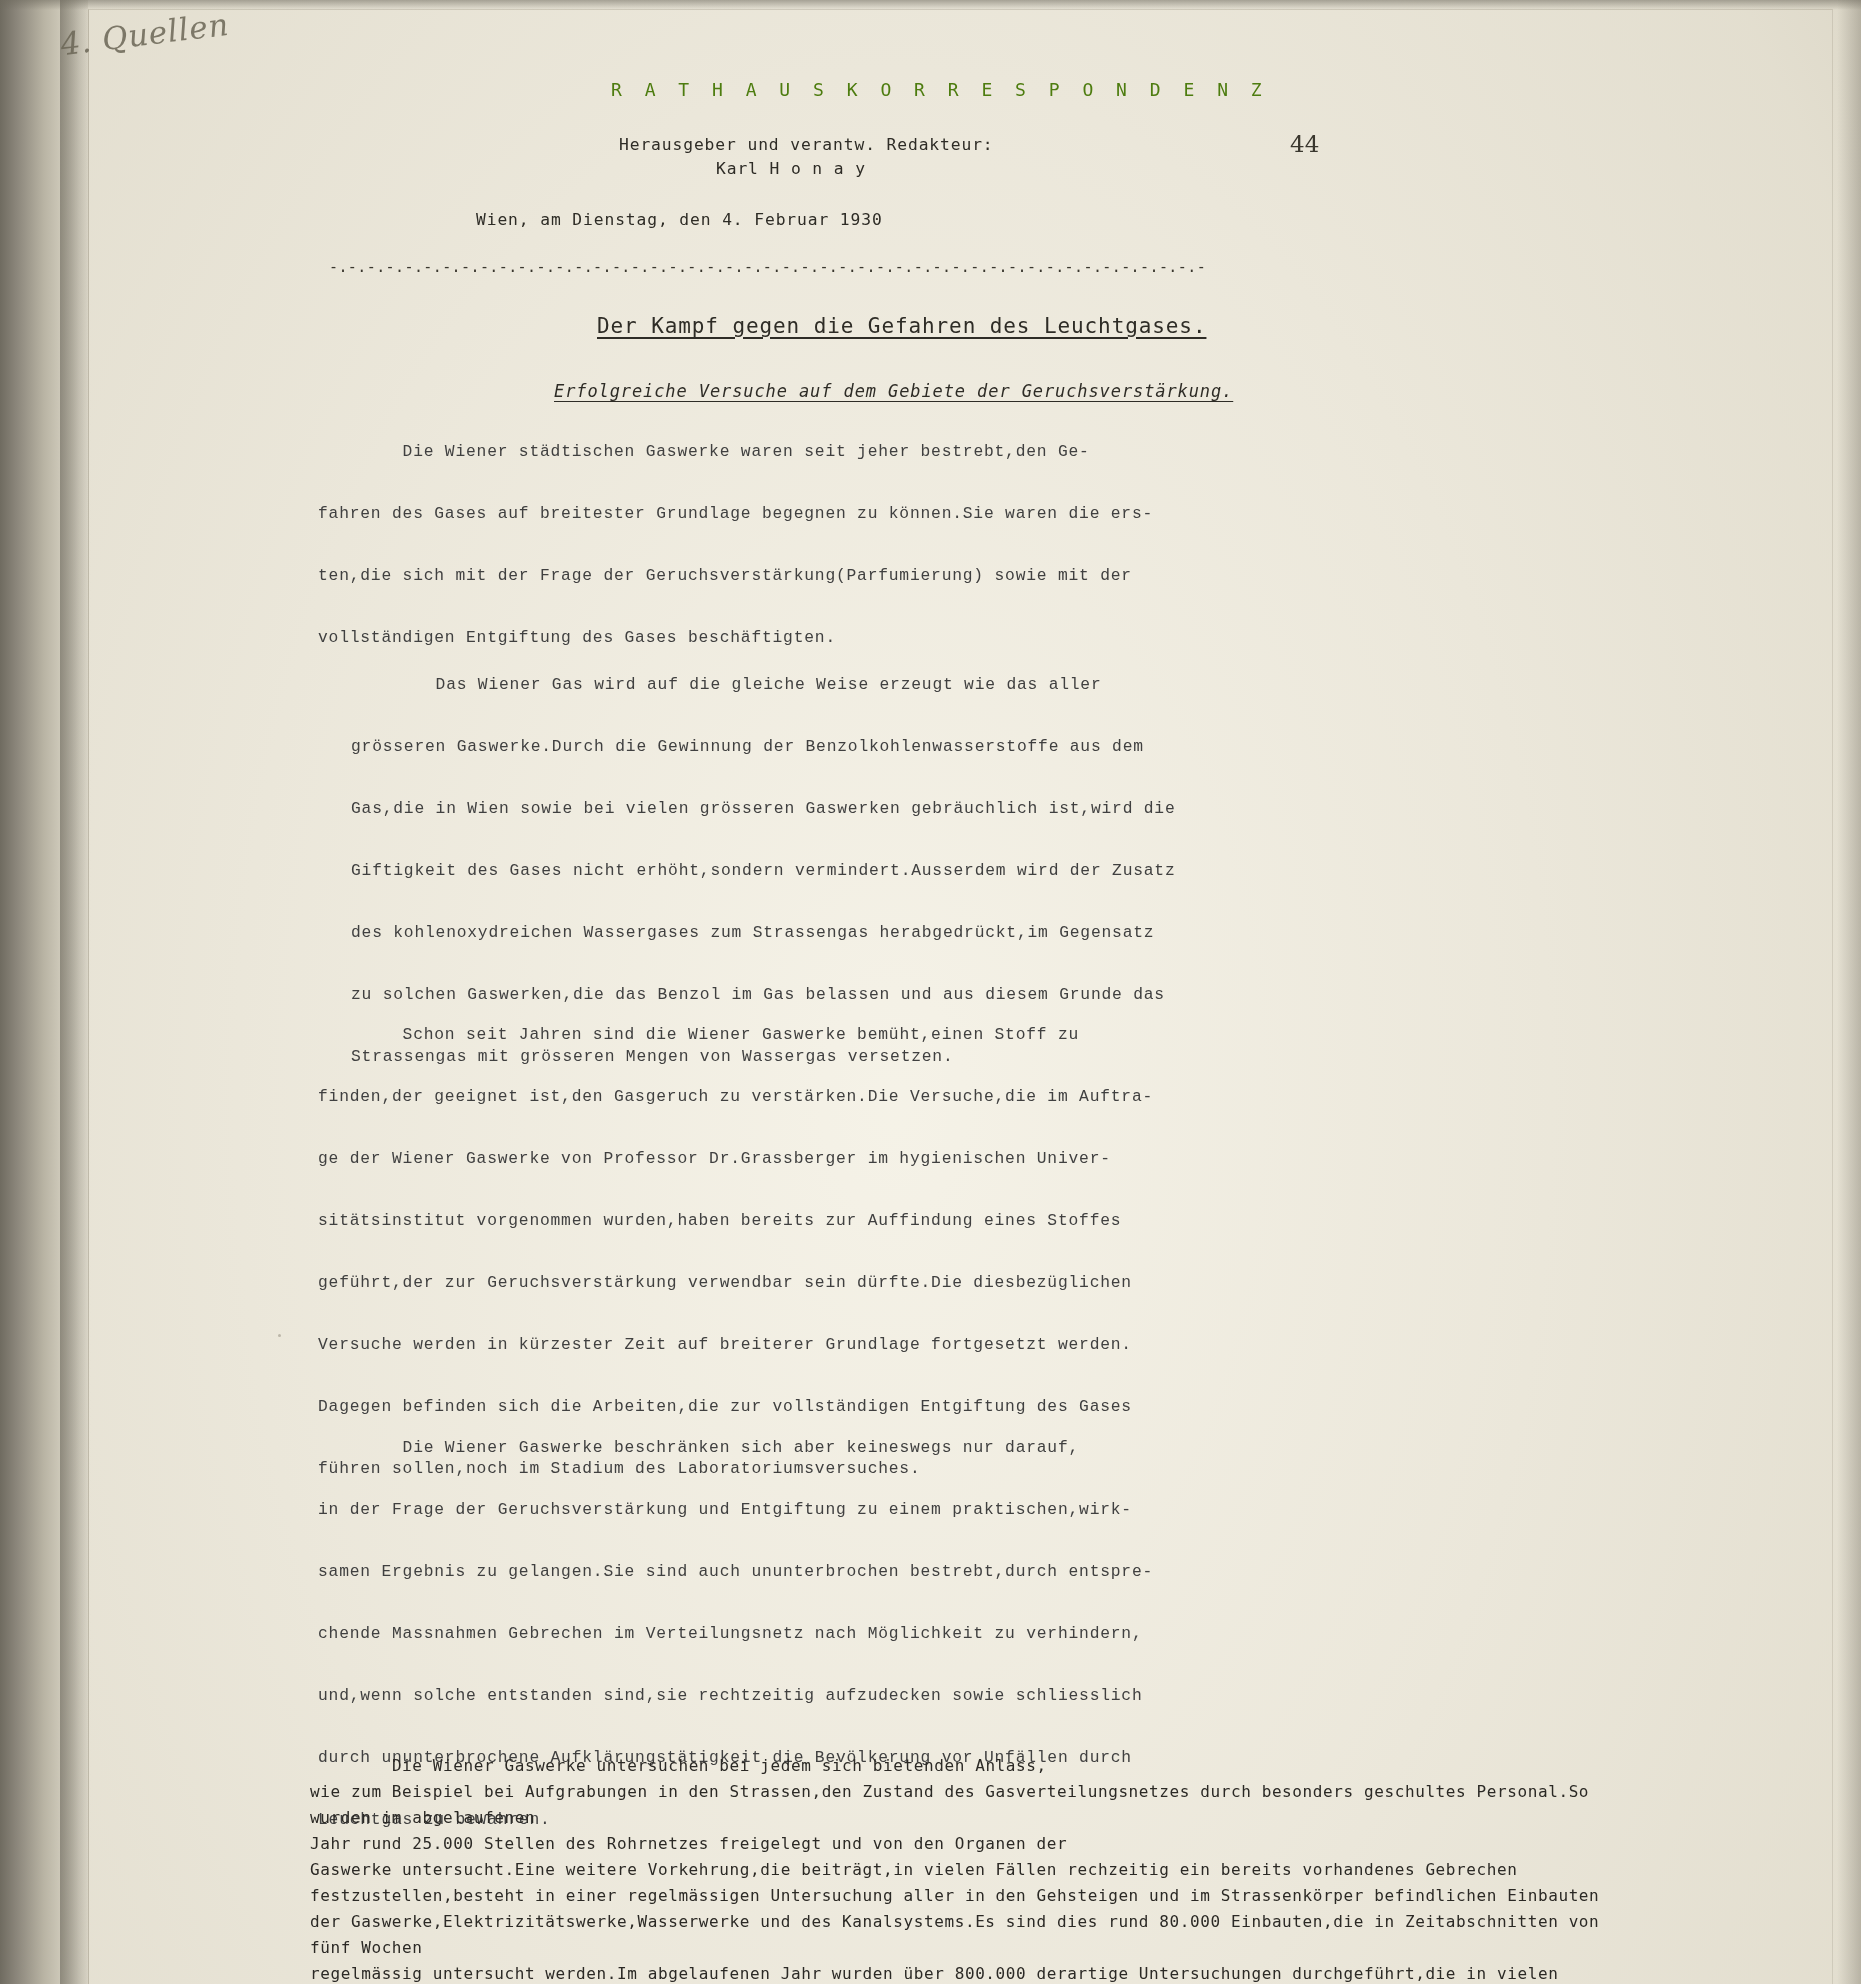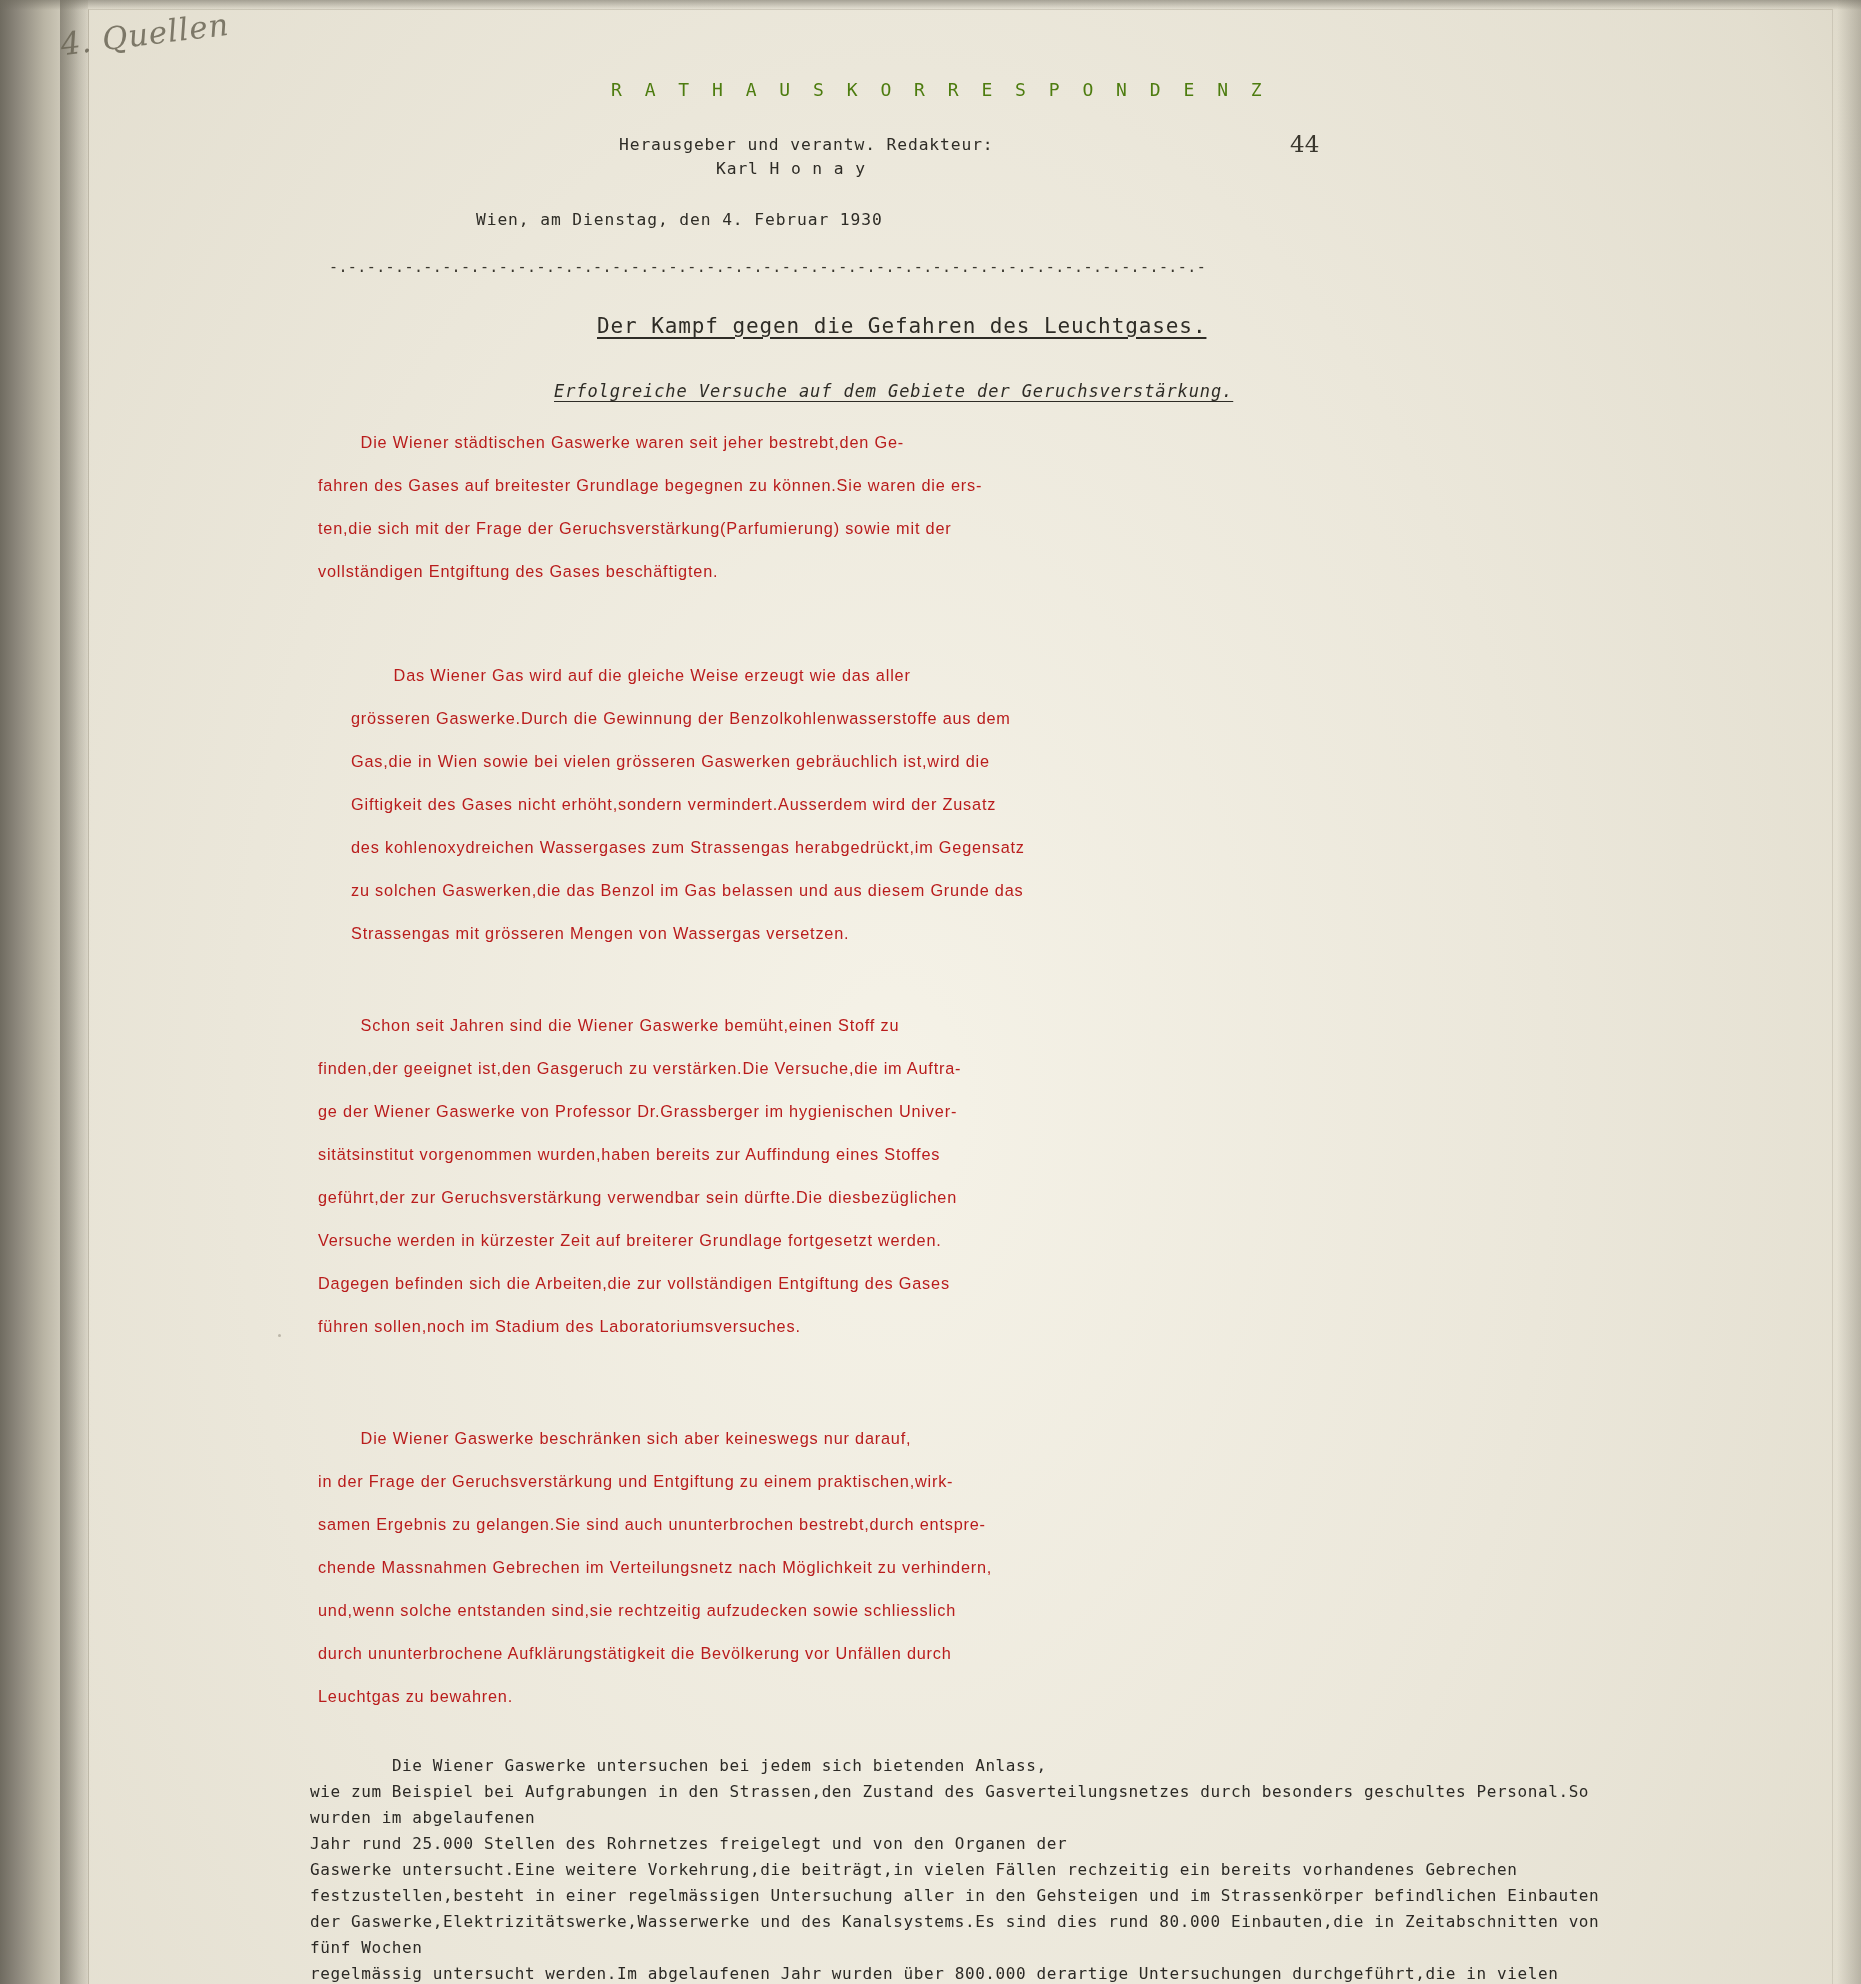--- a/index.html
+++ b/index.html
@@ -120,25 +120,25 @@
     text-decoration: underline;
     text-underline-offset: 4px;
     font-size: 17px;
     font-style: italic;
   }
 
   
   .body-block {
     position: absolute;
     left: 318px;
-    color: #b91c1c;
-    font-family: Liberation Sans, sans-serif;
+    color: #404040;
+    font-family: Liberation Mono, monospace;
     font-size: 16.3px;
     letter-spacing: 0.8px;
-    line-height: 43px;
+    line-height: 62px;
     white-space: pre-wrap;
     width: 1290px;
   }
   .body-block.p1 { top: 421px; }
   .body-block.p2 { top: 654px; margin-left: 33px; }
   .body-block.p3 { top: 1004px; }
   .body-block.p4 { top: 1417px; }
 
   
   .dense-block {

